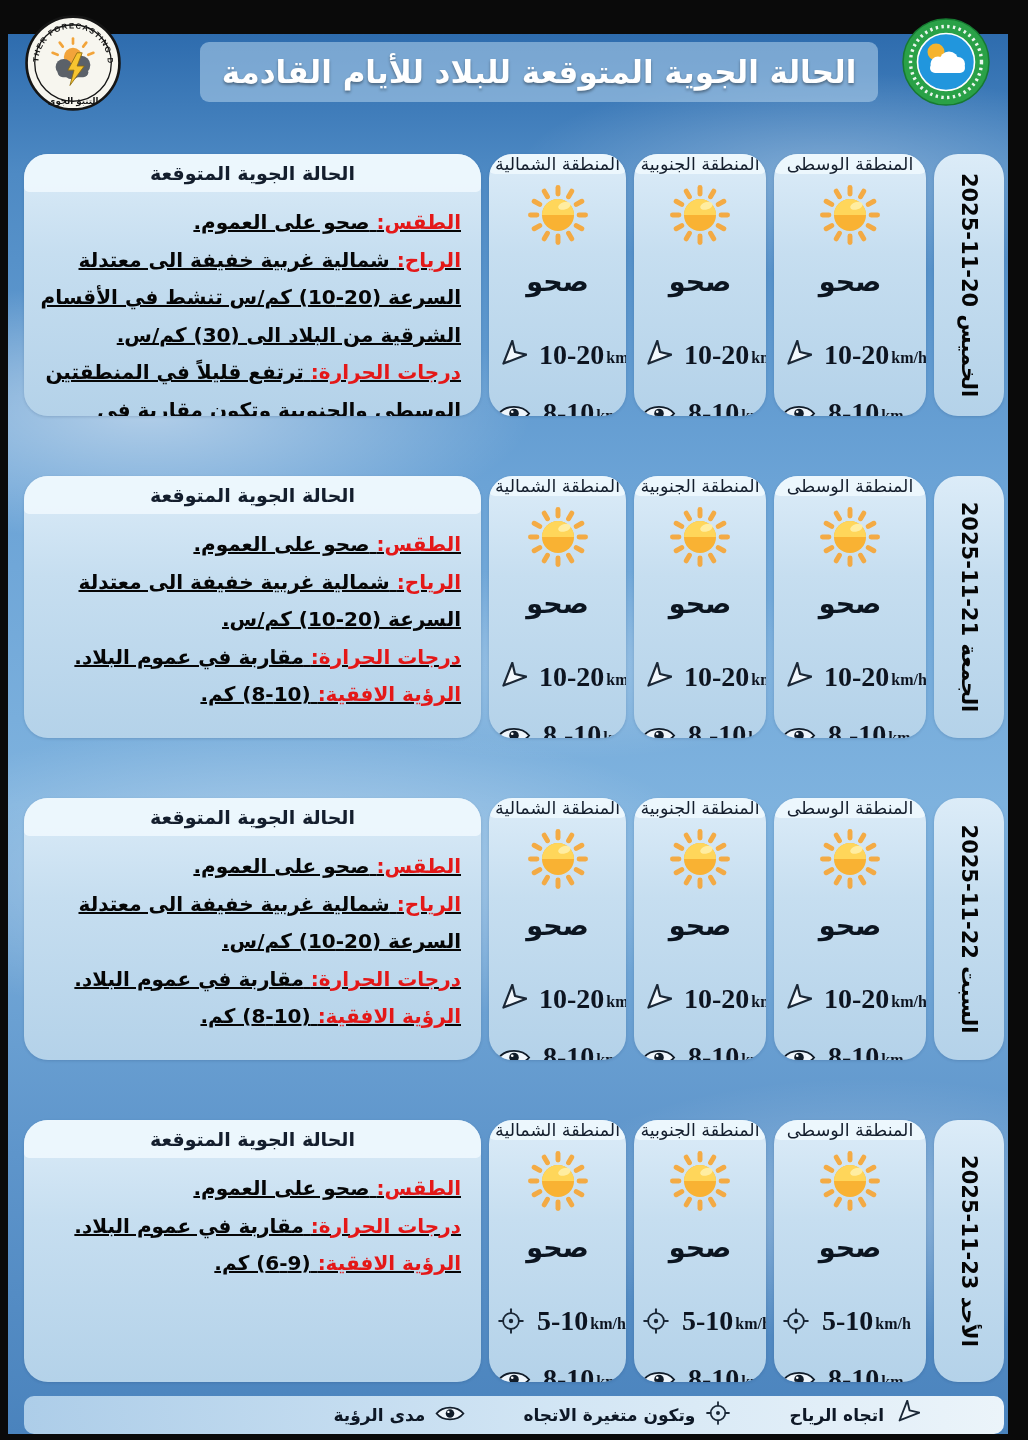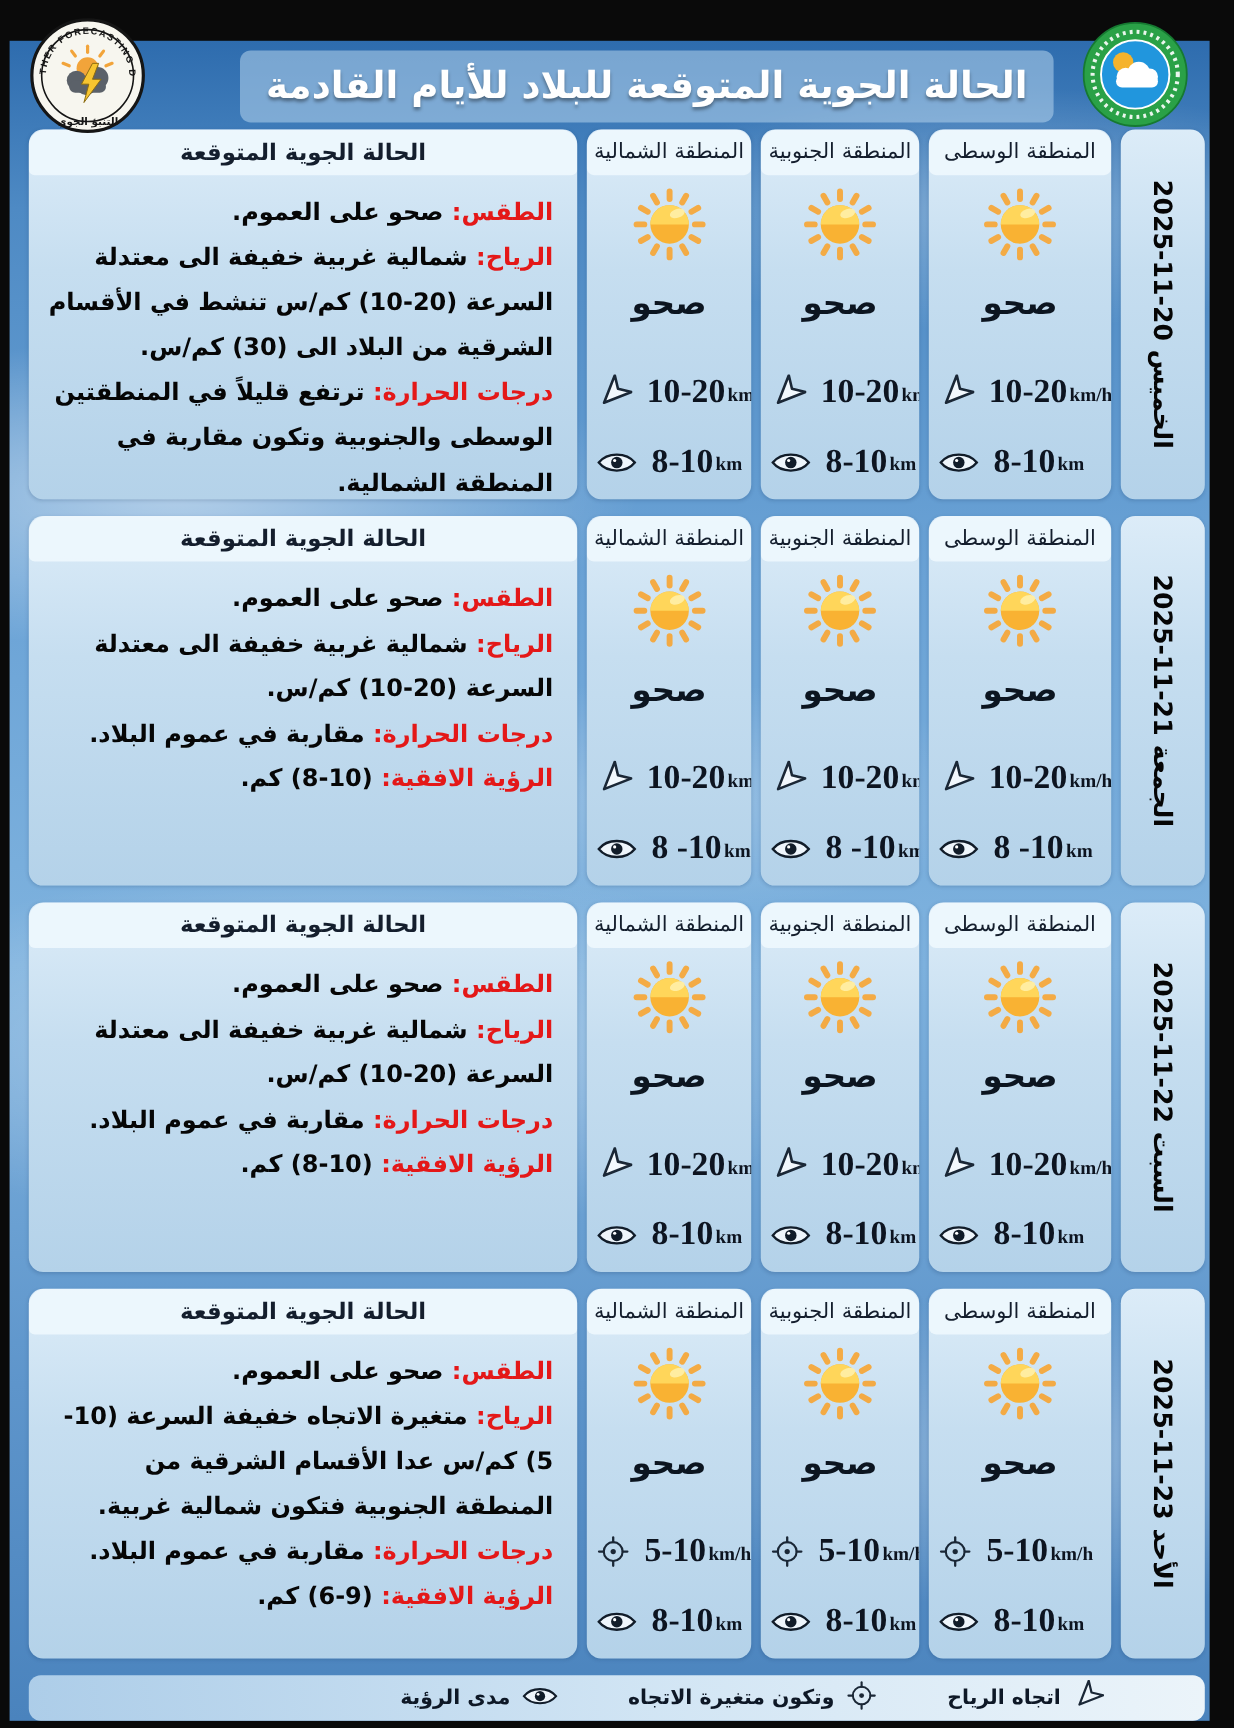--- a/index.html
+++ b/index.html
@@ -22,21 +22,21 @@
     display:flex;align-items:center;justify-content:center;}
   .title-box .t{color:#fff;font-weight:bold;font-size:31px;
     text-shadow:0 2px 3px rgba(0,0,0,.38);}
   .logo{position:absolute;}
   .logo.left{left:16px;top:-20px;width:98px;height:98px;}
   .logo.right{right:18px;top:-16px;width:88px;height:88px;}
   
   .days{padding:2px 4px 0 16px;}
   .day-row{display:flex;flex-direction:row-reverse;gap:8px;height:308px;margin-bottom:14px;}
   .cellbg{background:linear-gradient(180deg,#dcecf8 0%,#c6def0 38%,#b4d2e9 100%);
-    border-radius:12px;box-shadow:0 1px 3px rgba(20,50,90,.18);}
+    border-radius:24px;box-shadow:0 1px 3px rgba(20,50,90,.18);margin-top:46px;}
   .date-cell{width:70px;position:relative;}
   .date-text{position:absolute;top:50%;left:50%;
     transform:translate(-50%,-50%) rotate(90deg);
     white-space:nowrap;direction:ltr;unicode-bidi:plaintext;
     font-weight:bold;font-size:21px;color:#050505;}
   .region-cell{display:flex;flex-direction:column;overflow:hidden;}
   .region-cell.r0{width:152px;}
   .region-cell.r1{width:132px;}
   .region-cell.r2{width:137px;}
   .region-header{height:38px;background:rgba(238,247,253,.92);
@@ -51,21 +51,21 @@
     color:#0d1420;margin-left:12px;white-space:pre;}
   .stat .unit{font-family:"Liberation Serif",serif;font-weight:bold;font-size:16px;
     color:#0d1420;margin-top:5px;margin-left:2px;}
   .stat.wind .variable-icon{display:none;}
   .stat.wind[data-icon="variable"] .variable-icon{display:inline-flex;}
   .desc-cell{flex:1;display:flex;flex-direction:column;overflow:hidden;}
   .desc-header{height:38px;flex:0 0 auto;background:rgba(238,247,253,.92);
     border-radius:14px 14px 5px 5px;display:flex;align-items:center;justify-content:center;
     font-weight:bold;font-size:19px;color:#141e2d;direction:rtl;}
   .desc-body{direction:rtl;padding:12px 20px 0 14px;text-align:right;}
-  .fline{font-weight:bold;font-size:20px;line-height:1.88;color:#060606;}
+  .fline{font-weight:bold;font-size:20px;line-height:1.88;color:#060606;text-decoration:underline;}
   .flabel{color:#e41818;}
   
   .legend{margin:0 4px 0 16px;height:38px;border-radius:10px;
     background:linear-gradient(90deg,rgba(190,218,240,.85) 0%,rgba(222,238,249,.92) 55%,rgba(244,250,253,.95) 100%);
     display:flex;flex-direction:row-reverse;align-items:center;gap:58px;
     padding:0 84px 0 20px;}
   .legend-item{display:flex;flex-direction:row-reverse;align-items:center;gap:10px;}
   .legend-item .lbl{font-weight:bold;font-size:17px;color:#0e1826;direction:rtl;}
 </style>
 </head>
@@ -774,21 +774,20 @@
         </span>
         <span class="val">8-10</span>
               <span class="unit">km</span>
       </div>
     </div>
 
     <div class="desc-cell cellbg">
       <div class="desc-header">الحالة الجوية المتوقعة</div>
       <div class="desc-body">
         <div class="fline"><span class="flabel">الطقس:</span> <span class="ftext">صحو على العموم.</span></div>
-        <div class="fline"><span class="flabel">الرياح:</span> <span class="ftext">متغيرة الاتجاه خفيفة السرعة (10-5) كم/س عدا الأقسام الشرقية من المنطقة الجنوبية فتكون شمالية غربية.</span></div>
         <div class="fline"><span class="flabel">درجات الحرارة:</span> <span class="ftext">مقاربة في عموم البلاد.</span></div>
         <div class="fline"><span class="flabel">الرؤية الافقية:</span> <span class="ftext">(9-6) كم.</span></div>
       </div>
     </div>
   </section>
 </div>
 
     <div class="legend">
       <div class="legend-item">
         <span class="icon">

